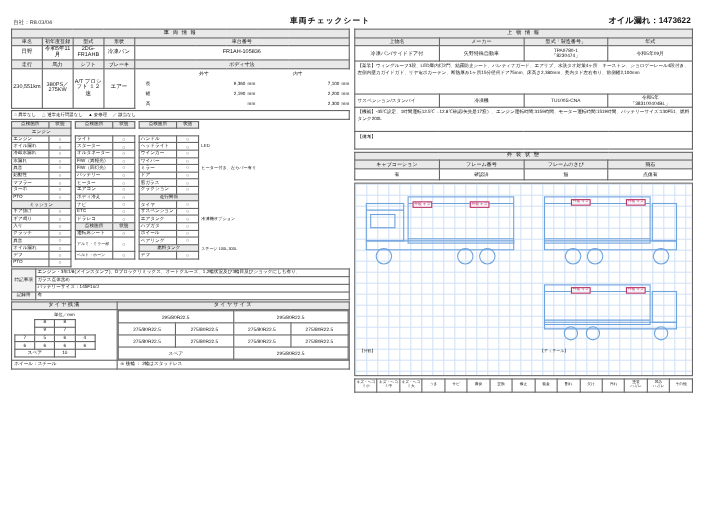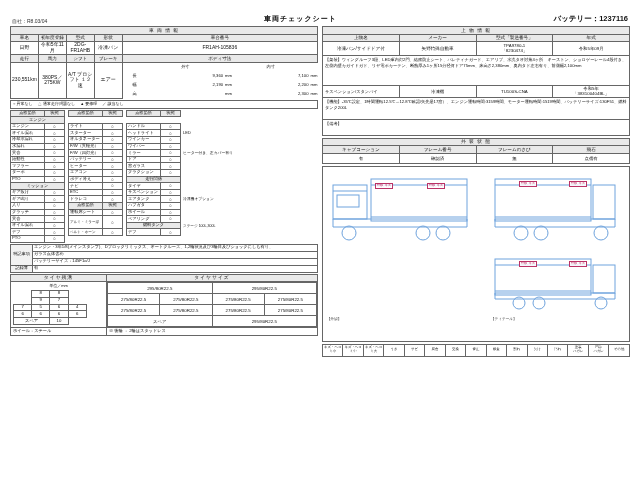--- a/index.html
+++ b/index.html
@@ -64,21 +64,21 @@
 </style>
 </head>
 <body>
 
 <div id="page">
 
   <div class="topbar">
     <div class="left">自社：R8.03/04</div>
     <div class="sheet-title">車両チェックシート</div>
     <div class="mgmt">
-      <span>バッテリー：</span><span>1237116</span>
+      <span>オイル漏れ：</span><span>1473622</span>
     </div>
   </div>
 
   <div class="cols">
 
     <div class="colL">
 
       <table>
         <tbody>
             <tr>

